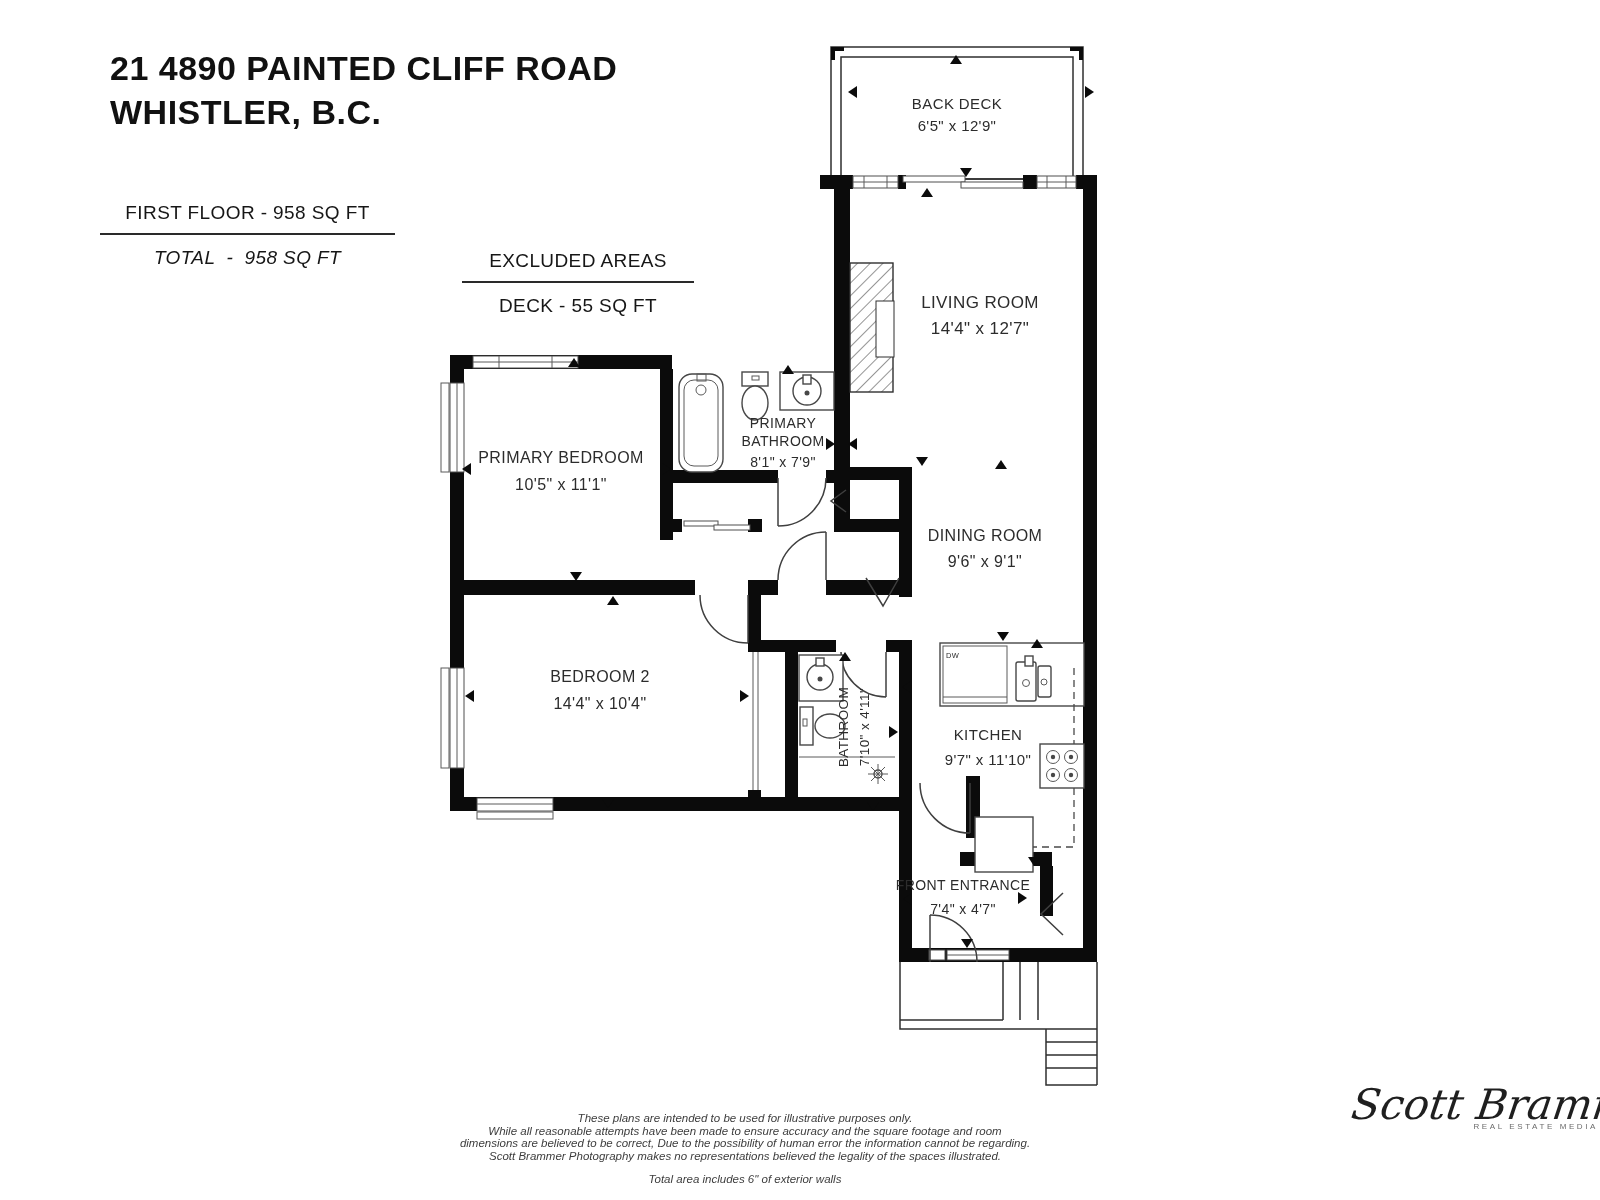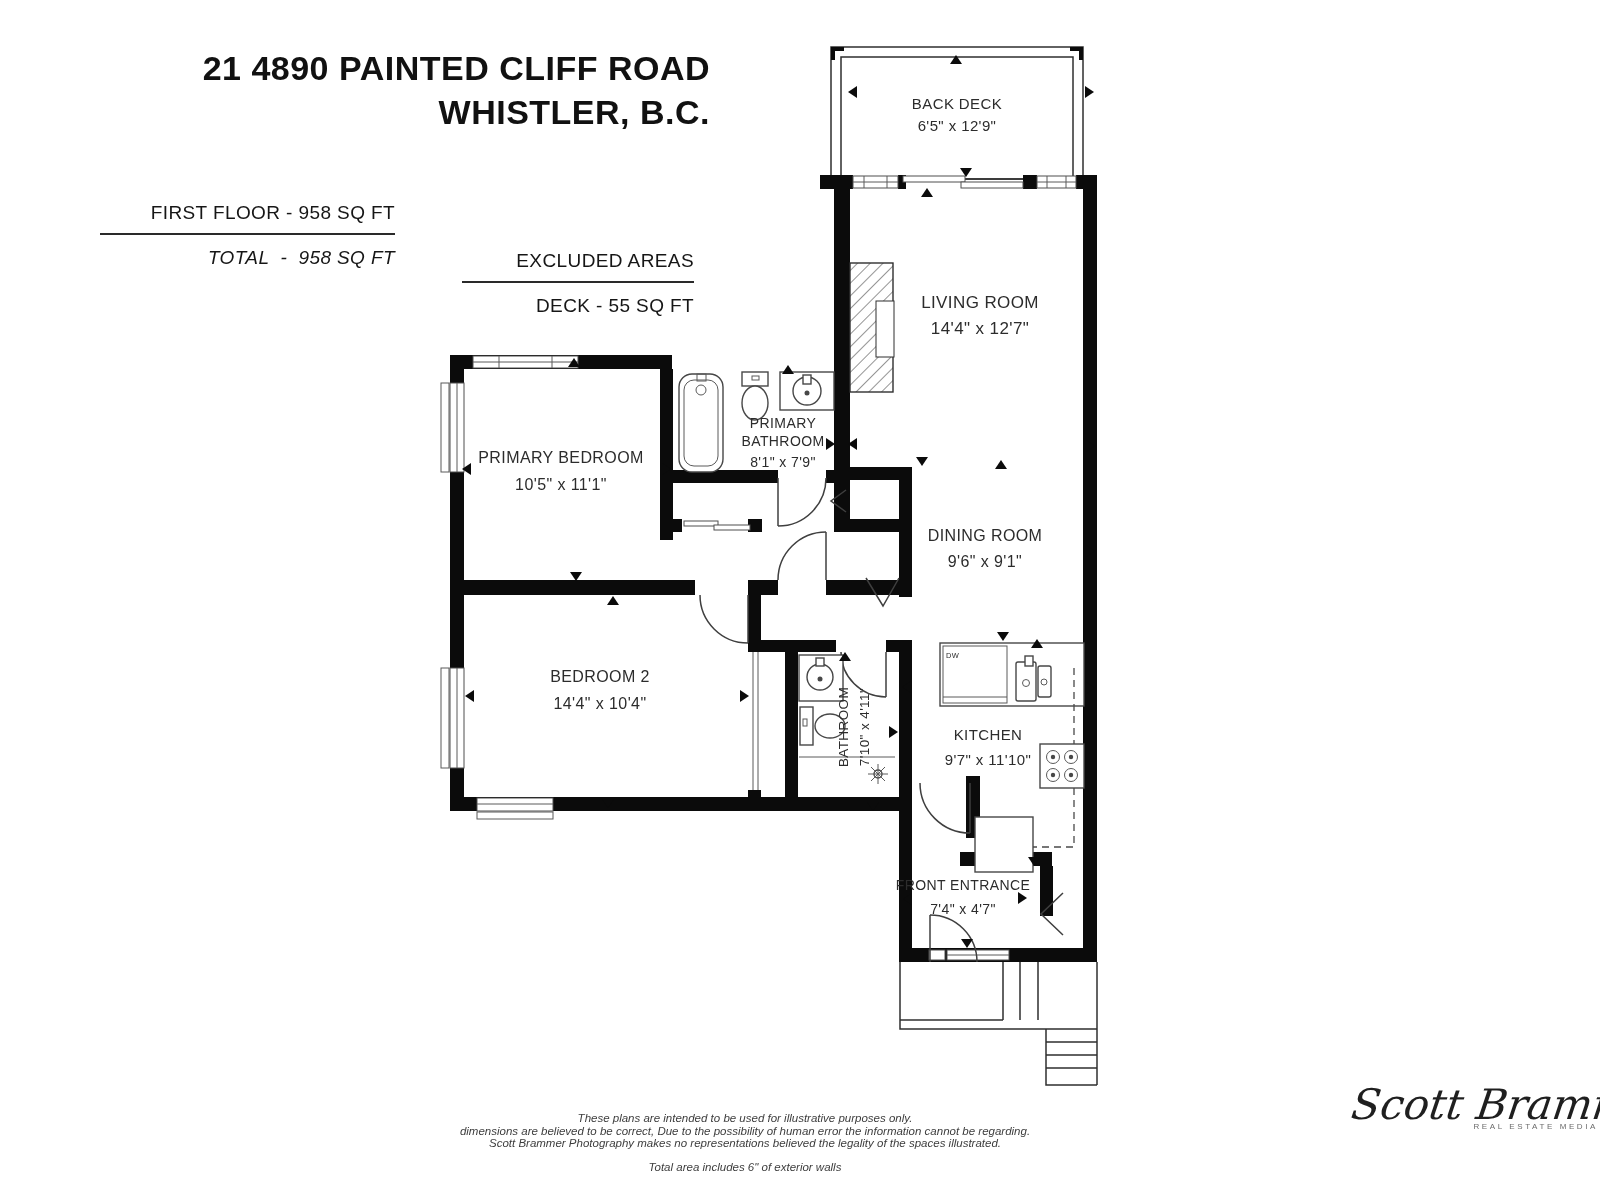--- a/index.html
+++ b/index.html
@@ -1,20 +1,20 @@
 <!DOCTYPE html>
 <html><head>
 <meta charset="utf-8">
 <style>
   html,body{margin:0;padding:0;background:#ffffff;}
   .page{position:relative;width:1600px;height:1200px;background:#fff;overflow:hidden;
         font-family:"Liberation Sans",sans-serif;color:#1a1a1a;}
-  .title-block{position:absolute;left:110px;top:46px;width:600px;text-align:right;
+  .title-block{position:absolute;left:110px;top:46px;width:600px;text-align:left;
         font-weight:700;font-size:34px;letter-spacing:.5px;line-height:44px;color:#111;}
-  .stat-block{position:absolute;text-align:right;font-size:19px;color:#161616;letter-spacing:.4px;}
+  .stat-block{position:absolute;text-align:center;font-size:19px;color:#161616;letter-spacing:.4px;}
   .stat-left{left:100px;top:202px;width:295px;}
   .stat-right{left:462px;top:202px;width:232px;margin-top:48px;}
   .stat-rule{border:0;border-top:2px solid #2a2a2a;margin:9px 0 12px 0;}
   .stat-line2{white-space:pre;font-style:italic;}
   .footer{position:absolute;left:345px;top:1096px;width:800px;text-align:center;
         font-style:italic;font-size:11.5px;line-height:12.5px;color:#3d3d3d;margin-top:16px;}
   .footer-note{margin-top:11px;}
   .logo{position:absolute;left:1352px;top:1080px;width:260px;}
   .logo-script{font-family:"DejaVu Serif",serif;font-style:italic;font-size:42px;color:#1f1f1f;
         transform:skewX(-8deg);white-space:nowrap;}
@@ -338,20 +338,21 @@
 
       <text class="rm" x="963" y="890" font-size="14" text-anchor="middle">FRONT ENTRANCE</text>
       <text class="rm" x="963" y="914" font-size="14" text-anchor="middle">7'4" x 4'7"</text>
 
       <text class="rm" x="946" y="658" font-size="7.5" text-anchor="start">DW</text>
     </g>
   </svg>
 
   <div class="footer">
     <div>These plans are intended to be used for illustrative purposes only.</div>
+    <div>While all reasonable attempts have been made to ensure accuracy and the square footage and room</div>
     <div>dimensions are believed to be correct,  Due to the possibility of human error the information cannot be regarding.</div>
     <div>Scott Brammer Photography makes no representations believed the legality of the spaces illustrated.</div>
     <div class="footer-note">Total area includes 6" of exterior walls</div>
   </div>
 
   <div class="logo">
     <div class="logo-script">Scott Brammer</div>
     <div class="logo-tag">REAL ESTATE MEDIA</div>
   </div>
 

